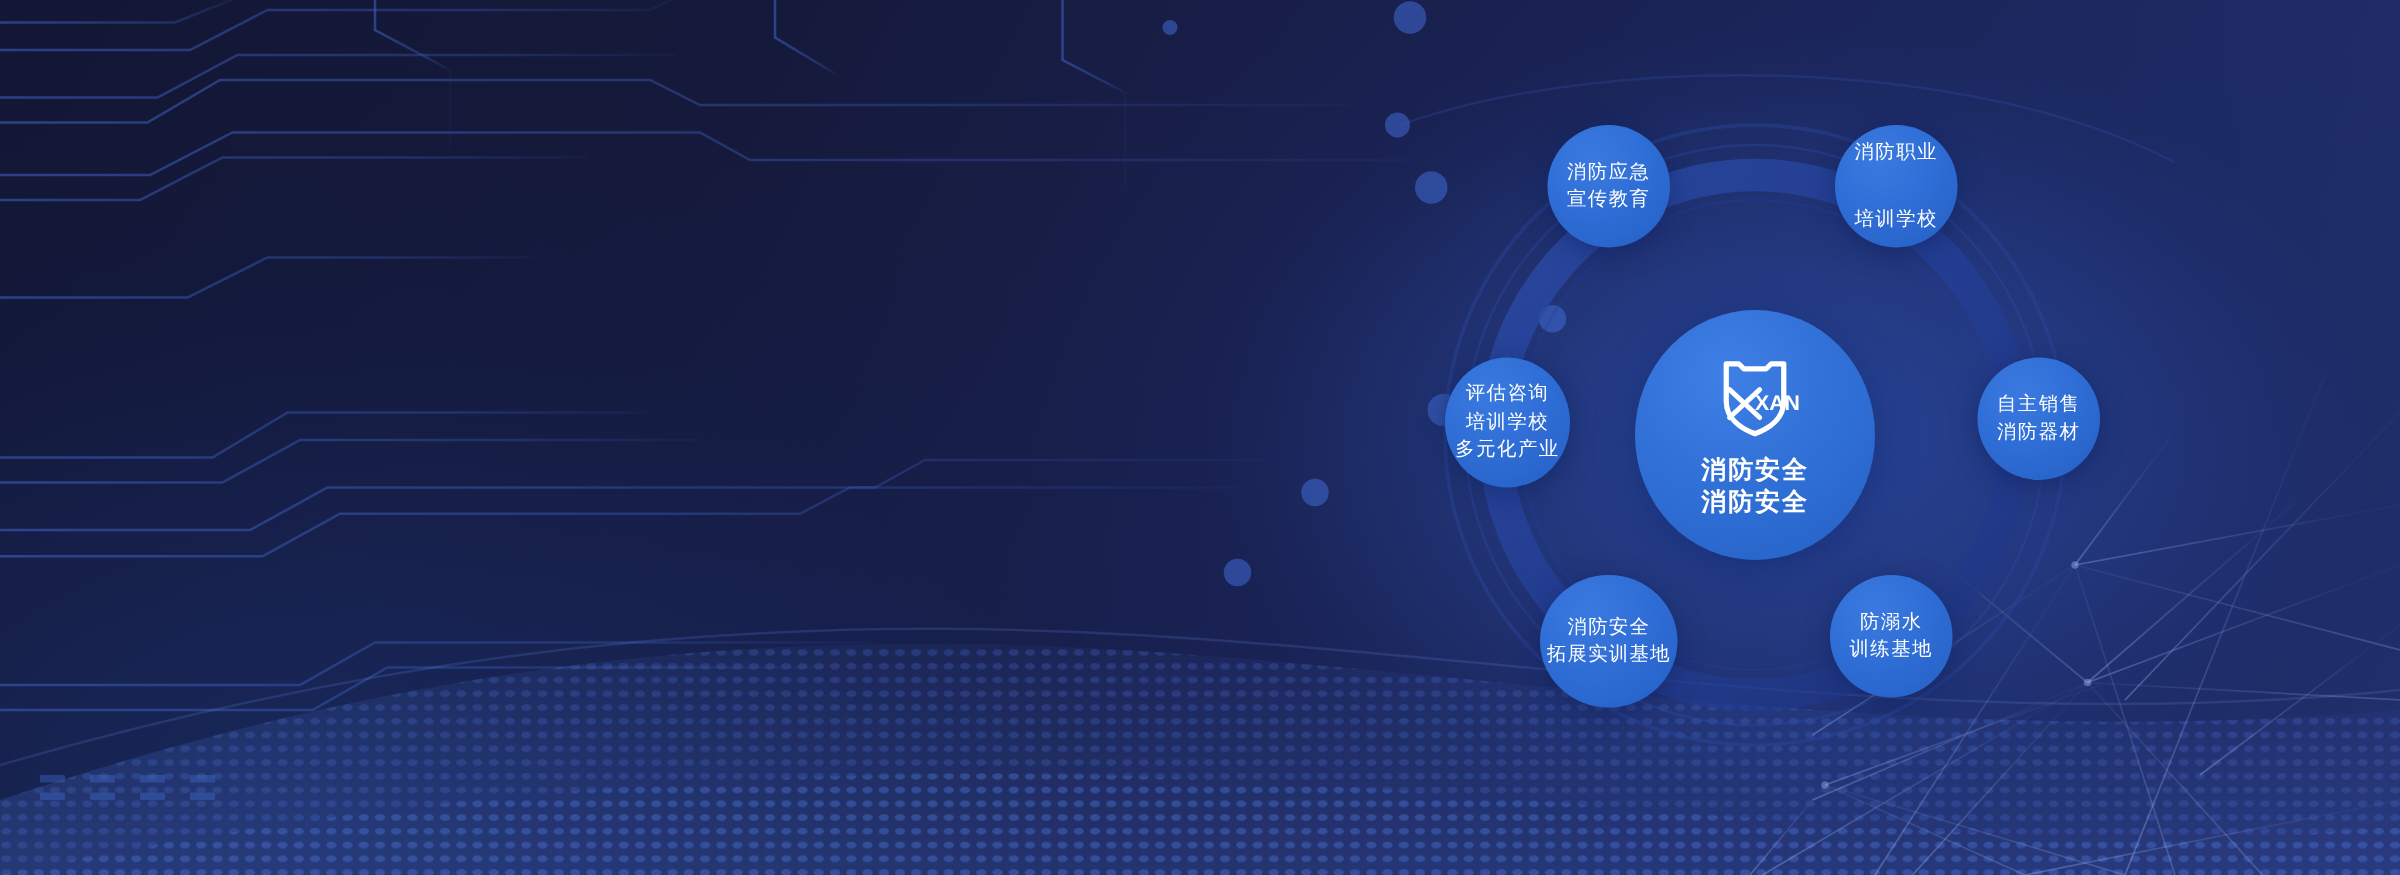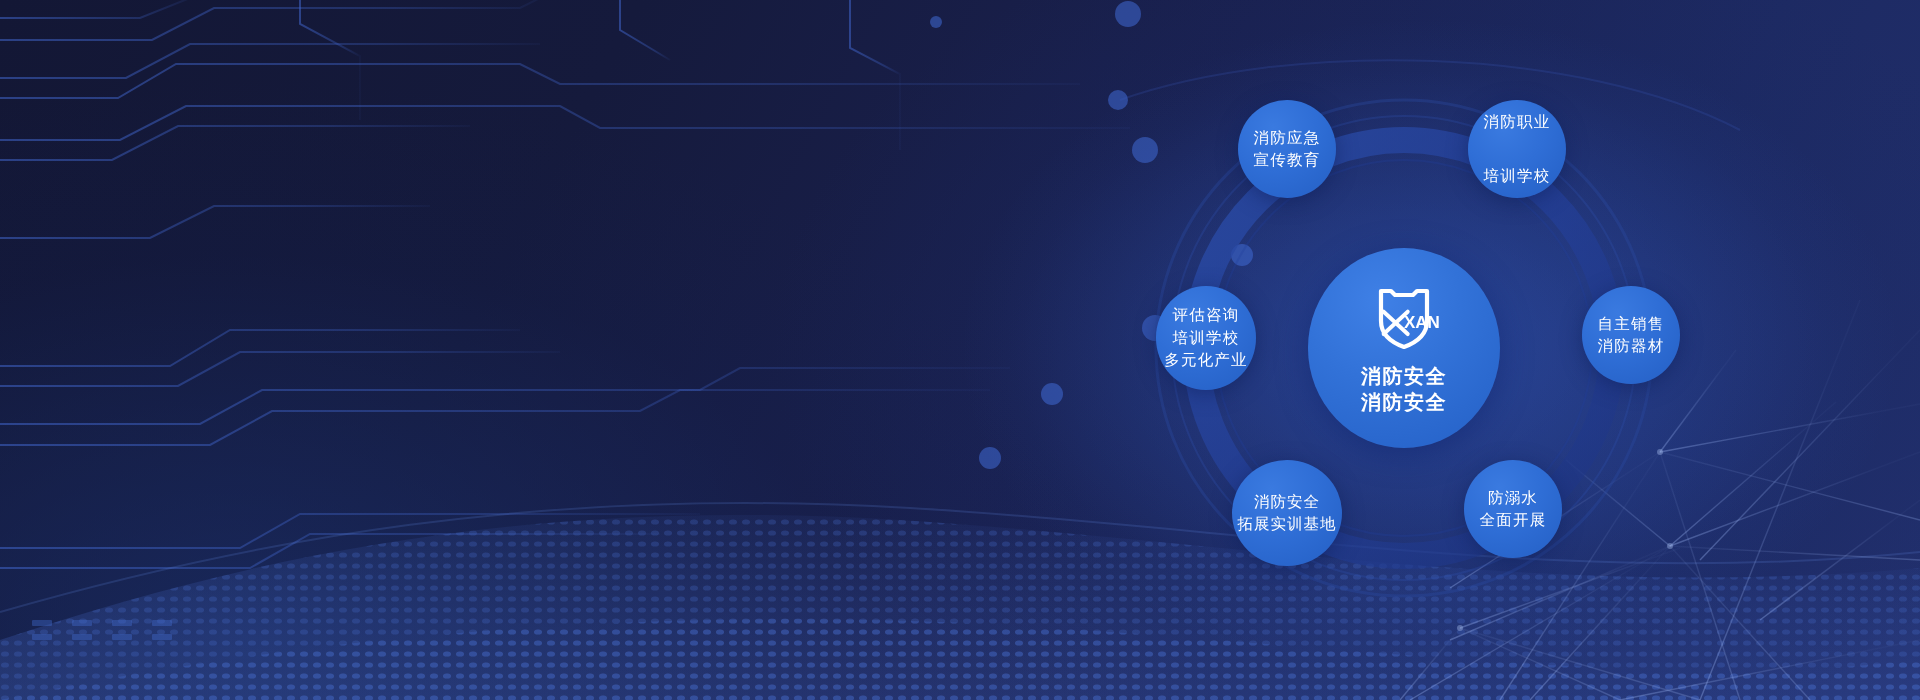--- a/index.html
+++ b/index.html
@@ -315,17 +315,17 @@
       <span>拓展实训基地</span>
     </div>
 
     <div class="node small" id="node-sales">
       <span>自主销售</span>
       <span>消防器材</span>
     </div>
 
     <div class="node small" id="node-water">
       <span>防溺水</span>
-      <span>全面开展</span>
+      <span>训练基地</span>
     </div>
 
   </div>
 </div>
 
 </body></html>

